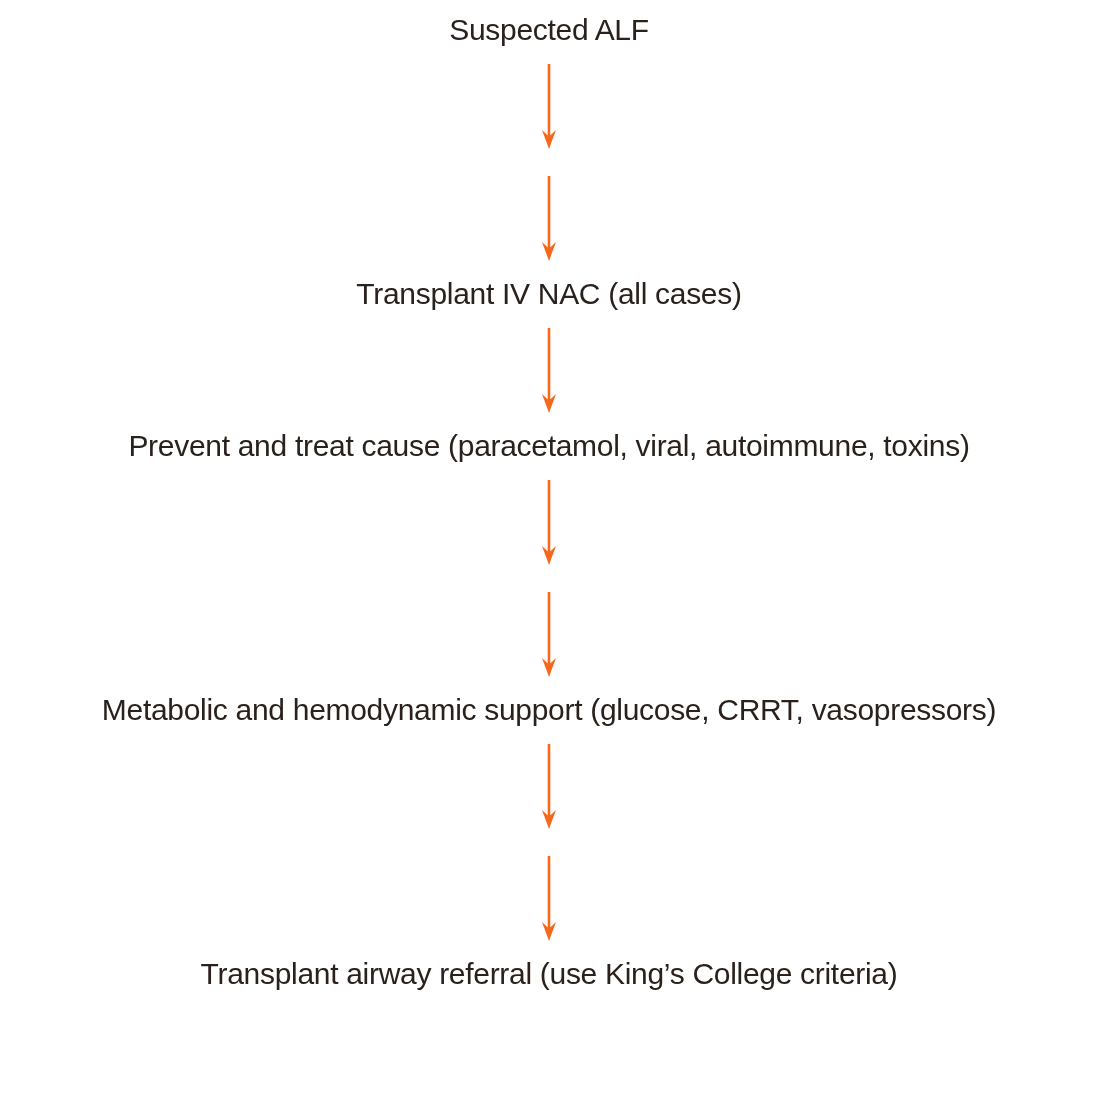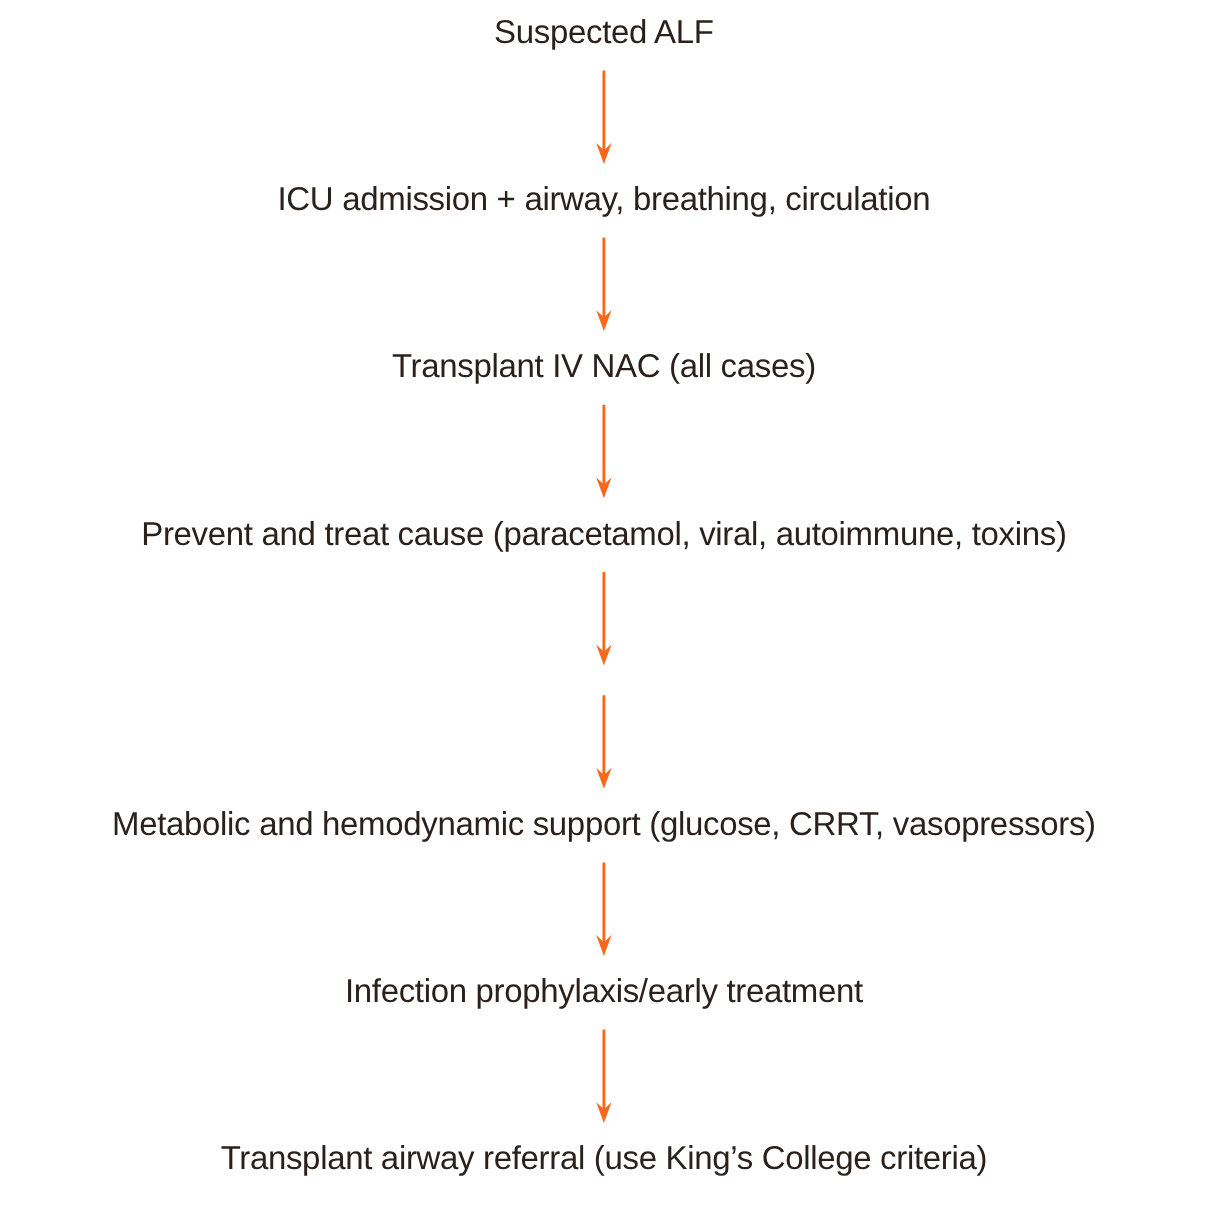--- a/index.html
+++ b/index.html
@@ -50,21 +50,20 @@
 
   <div class="flow-node">Suspected ALF</div>
 
   <div class="arrow-wrap">
     <svg width="22" height="112" viewBox="0 0 22 112" aria-hidden="true">
       <line x1="11" y1="14" x2="11" y2="89" stroke="currentColor" stroke-width="2.6"></line>
       <polygon points="11,99 18,80 11,86.5 4,80" fill="currentColor"></polygon>
     </svg>
   </div>
 
-  <div class="flow-node">ICU admission + airway, breathing, circulation</div>
 
   <div class="arrow-wrap">
     <svg width="22" height="112" viewBox="0 0 22 112" aria-hidden="true">
       <line x1="11" y1="14" x2="11" y2="89" stroke="currentColor" stroke-width="2.6"></line>
       <polygon points="11,99 18,80 11,86.5 4,80" fill="currentColor"></polygon>
     </svg>
   </div>
 
   <div class="flow-node">Transplant IV NAC (all cases)</div>
 
@@ -94,21 +93,20 @@
 
   <div class="flow-node">Metabolic and hemodynamic support (glucose, CRRT, vasopressors)</div>
 
   <div class="arrow-wrap">
     <svg width="22" height="112" viewBox="0 0 22 112" aria-hidden="true">
       <line x1="11" y1="14" x2="11" y2="89" stroke="currentColor" stroke-width="2.6"></line>
       <polygon points="11,99 18,80 11,86.5 4,80" fill="currentColor"></polygon>
     </svg>
   </div>
 
-  <div class="flow-node">Infection prophylaxis/early treatment</div>
 
   <div class="arrow-wrap">
     <svg width="22" height="112" viewBox="0 0 22 112" aria-hidden="true">
       <line x1="11" y1="14" x2="11" y2="89" stroke="currentColor" stroke-width="2.6"></line>
       <polygon points="11,99 18,80 11,86.5 4,80" fill="currentColor"></polygon>
     </svg>
   </div>
 
   <div class="flow-node">Transplant airway referral (use King’s College criteria)</div>
 

